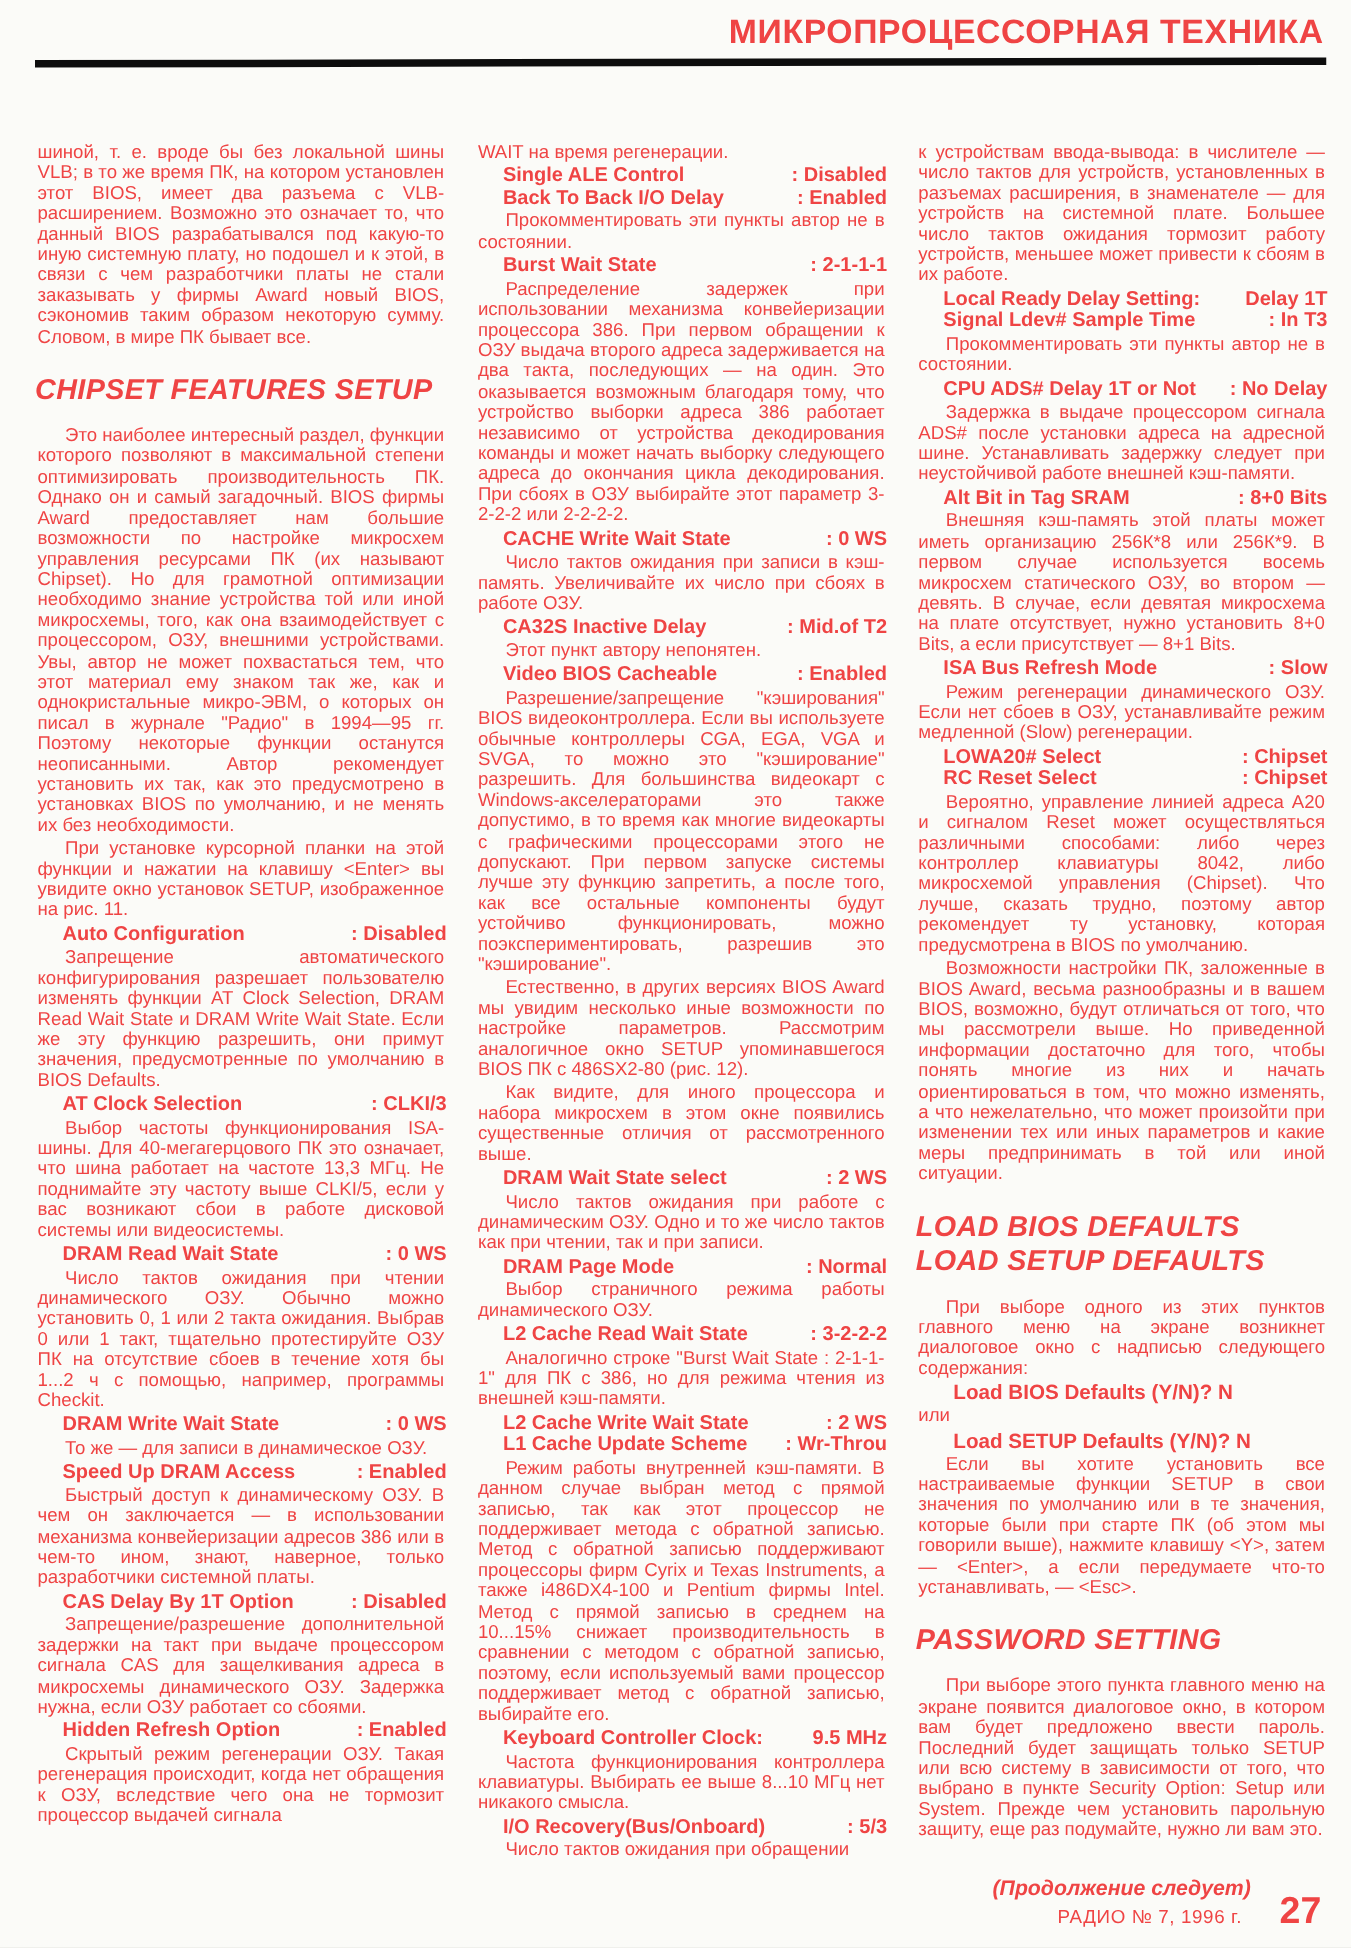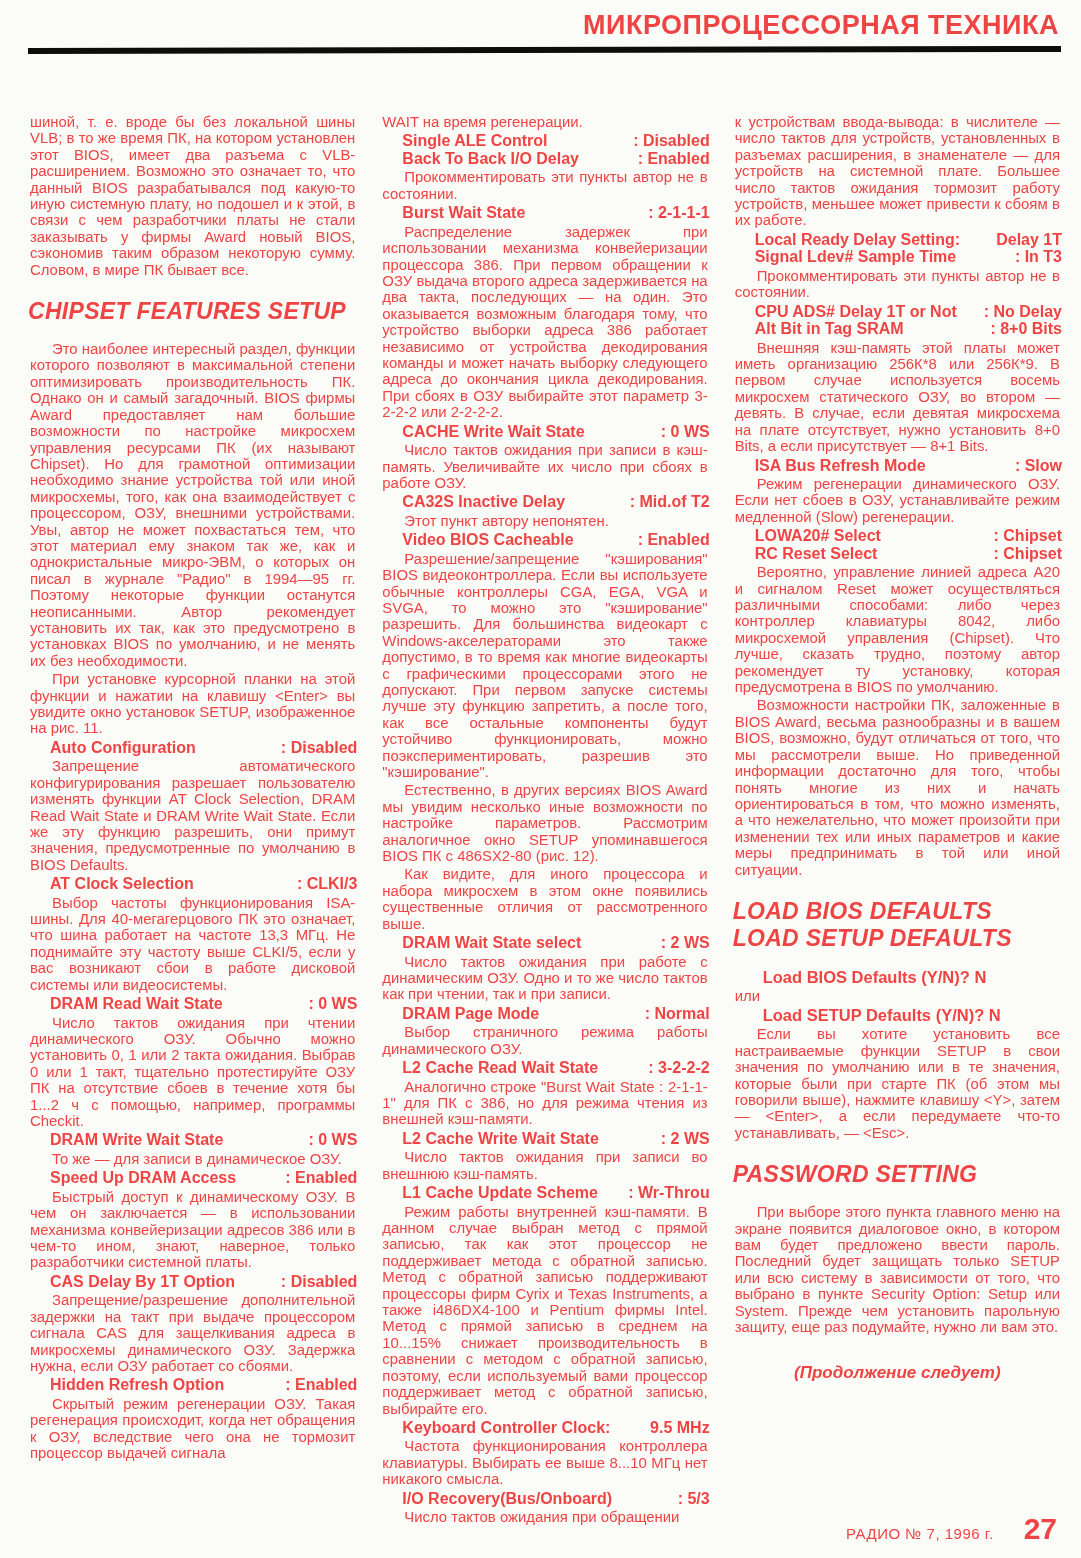--- a/index.html
+++ b/index.html
@@ -154,21 +154,20 @@
         <div class="p">Выбор страничного режима работы динамического ОЗУ.</div>
         <div class="entry">
           <span class="entry-label">L2 Cache Read Wait State</span>
           <span class="entry-value">: 3-2-2-2</span>
         </div>
         <div class="p">Аналогично строке "Burst Wait State : 2-1-1-1" для ПК с 386, но для режима чтения из внешней кэш-памяти.</div>
         <div class="entry">
           <span class="entry-label">L2 Cache Write Wait State</span>
           <span class="entry-value">: 2 WS</span>
         </div>
-        <div class="p">Число тактов ожидания при записи во внешнюю кэш-память.</div>
         <div class="entry">
           <span class="entry-label">L1 Cache Update Scheme</span>
           <span class="entry-value">: Wr-Throu</span>
         </div>
         <div class="p">Режим работы внутренней кэш-памяти. В данном случае выбран метод с прямой записью, так как этот процессор не поддерживает метода с обратной записью. Метод с обратной записью поддерживают процессоры фирм Cyrix и Texas Instruments, а также i486DX4-100 и Pentium фирмы Intel. Метод с прямой записью в среднем на 10...15% снижает производительность в сравнении с методом с обратной записью, поэтому, если используемый вами процессор поддерживает метод с обратной записью, выбирайте его.</div>
         <div class="entry">
           <span class="entry-label">Keyboard Controller Clock:</span>
           <span class="entry-value">9.5 MHz</span>
         </div>
         <div class="p">Частота функционирования контроллера клавиатуры. Выбирать ее выше 8...10 МГц нет никакого смысла.</div>
@@ -186,20 +185,21 @@
         </div>
         <div class="entry">
           <span class="entry-label">Signal Ldev# Sample Time</span>
           <span class="entry-value">: In T3</span>
         </div>
         <div class="p">Прокомментировать эти пункты автор не в состоянии.</div>
         <div class="entry">
           <span class="entry-label">CPU ADS# Delay 1T or Not</span>
           <span class="entry-value">: No Delay</span>
         </div>
+        <div class="p">Задержка в выдаче процессором сигнала ADS# после установки адреса на адресной шине. Устанавливать задержку следует при неустойчивой работе внешней кэш-памяти.</div>
         <div class="entry">
           <span class="entry-label">Alt Bit in Tag SRAM</span>
           <span class="entry-value">: 8+0 Bits</span>
         </div>
         <div class="p">Внешняя кэш-память этой платы может иметь организацию 256К*8 или 256К*9. В первом случае используется восемь микросхем статического ОЗУ, во втором — девять. В случае, если девятая микросхема на плате отсутствует, нужно установить 8+0 Bits, а если присутствует — 8+1 Bits.</div>
         <div class="entry">
           <span class="entry-label">ISA Bus Refresh Mode</span>
           <span class="entry-value">: Slow</span>
         </div>
         <div class="p">Режим регенерации динамического ОЗУ. Если нет сбоев в ОЗУ, устанавливайте режим медленной (Slow) регенерации.</div>
@@ -208,20 +208,21 @@
           <span class="entry-value">: Chipset</span>
         </div>
         <div class="entry">
           <span class="entry-label">RC Reset Select</span>
           <span class="entry-value">: Chipset</span>
         </div>
         <div class="p">Вероятно, управление линией адреса А20 и сигналом Reset может осуществляться различными способами: либо через контроллер клавиатуры 8042, либо микросхемой управления (Chipset). Что лучше, сказать трудно, поэтому автор рекомендует ту установку, которая предусмотрена в BIOS по умолчанию.</div>
         <div class="p">Возможности настройки ПК, заложенные в BIOS Award, весьма разнообразны и в вашем BIOS, возможно, будут отличаться от того, что мы рассмотрели выше. Но приведенной информации достаточно для того, чтобы понять многие из них и начать ориентироваться в том, что можно изменять, а что нежелательно, что может произойти при изменении тех или иных параметров и какие меры предпринимать в той или иной ситуации.</div>
         <div class="h2">LOAD BIOS DEFAULTS
 LOAD SETUP DEFAULTS</div>
+        <div class="p">При выборе одного из этих пунктов главного меню на экране возникнет диалоговое окно с надписью следующего содержания:</div>
         <div class="bold">Load BIOS Defaults (Y/N)? N</div>
         <div class="intro">или</div>
         <div class="bold">Load SETUP Defaults (Y/N)? N</div>
         <div class="p">Если вы хотите установить все настраиваемые функции SETUP в свои значения по умолчанию или в те значения, которые были при старте ПК (об этом мы говорили выше), нажмите клавишу &lt;Y&gt;, затем — &lt;Enter&gt;, а если передумаете что-то устанавливать, — &lt;Esc&gt;.</div>
         <div class="h2">PASSWORD SETTING</div>
         <div class="p">При выборе этого пункта главного меню на экране появится диалоговое окно, в котором вам будет предложено ввести пароль. Последний будет защищать только SETUP или всю систему в зависимости от того, что выбрано в пункте Security Option: Setup или System. Прежде чем установить парольную защиту, еще раз подумайте, нужно ли вам это.</div>
         <div class="center">(Продолжение следует)</div>
       </div>
     </div>
 

